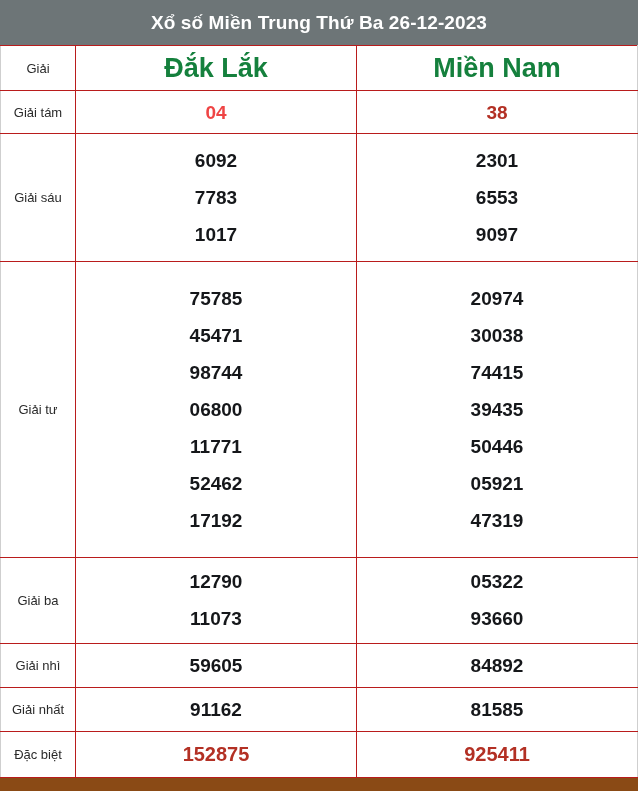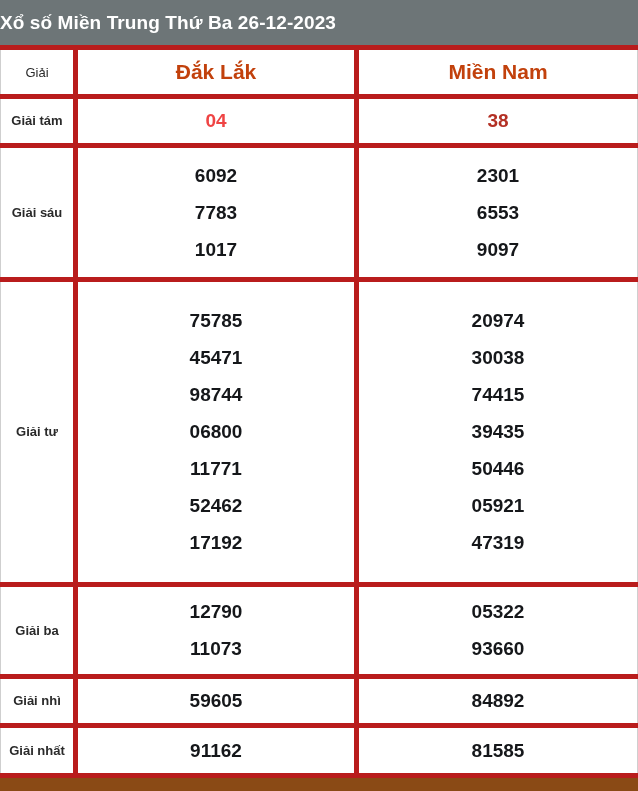--- a/index.html
+++ b/index.html
@@ -19,40 +19,40 @@
     height: 791px;
     box-sizing: border-box;
     background: #ffffff;
     display: flex;
     flex-direction: column;
   }
 
   .title-bar {
     background: #6d7577;
     color: #ffffff;
-    text-align: left;
+    text-align: center;
     font-size: 19px;
     font-weight: bold;
     height: 45px;
     line-height: 45px;
     letter-spacing: 0.1px;
     overflow: hidden;
     white-space: nowrap;
   }
 
   .result-table {
     width: 100%;
     border-collapse: collapse;
     table-layout: fixed;
     flex: 1 1 auto;
   }
 
   .result-table td,
   .result-table th {
-    border: 5px solid #b91c1c;
+    border: 1px solid #b91c1c;
     padding: 0;
     text-align: center;
     vertical-align: middle;
     background: #ffffff;
   }
 
   .result-table tr > *:first-child {
     border-left: 1px solid #cfcfcf;
   }
   .result-table tr > *:last-child {
@@ -64,29 +64,29 @@
 
   .head-row th {
     height: 44px;
   }
   .head-label {
     font-size: 13px;
     font-weight: normal;
     color: #2a2a2a;
   }
   .head-prov {
-    font-size: 21px;
+    font-size: 27px;
     font-weight: bold;
-    color: #c2410c;
+    color: #15803d;
     white-space: nowrap;
   }
 
   .row-label {
     font-size: 13px;
-    font-weight: bold;
+    font-weight: normal;
     color: #2a2a2a;
     white-space: nowrap;
   }
 
   .num-cell {
     font-size: 19px;
     font-weight: bold;
     color: #15171a;
   }
   .num-cell .num-line {
@@ -214,18 +214,27 @@
       <tr class="r-one">
         <td class="row-label">Giải nhất</td>
         <td class="num-cell">
             <span class="num-line">91162</span>
           </td>
         <td class="num-cell">
             <span class="num-line">81585</span>
           </td>
       </tr>
 
+      <tr class="r-special">
+        <td class="row-label">Đặc biệt</td>
+        <td class="num-cell" style="color: rgb(179, 48, 36);">
+            <span class="num-line">152875</span>
+          </td>
+        <td class="num-cell" style="color: rgb(179, 48, 36);">
+            <span class="num-line">925411</span>
+          </td>
+      </tr>
 
     </tbody>
   </table>
 
   <div class="bottom-bar" style="background: rgb(138, 74, 21);"></div>
 </div>
 
 </body></html>

